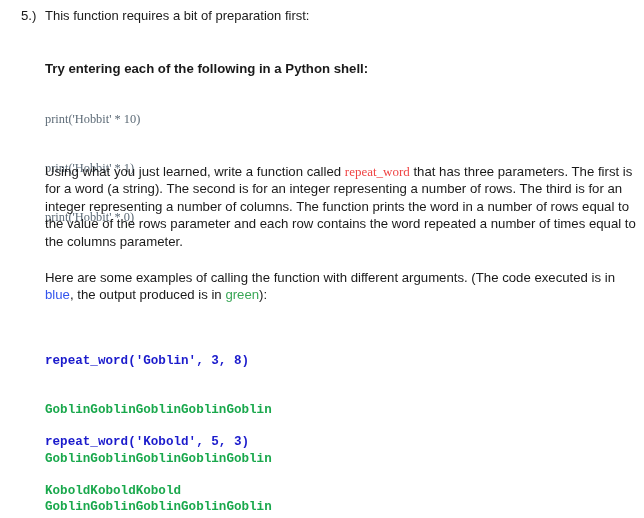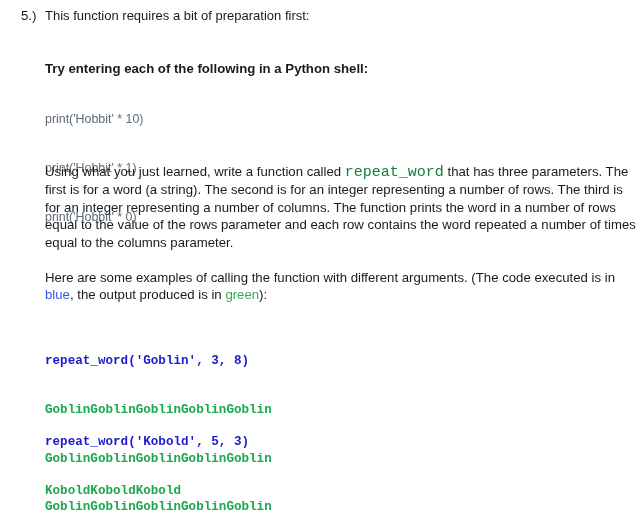--- a/index.html
+++ b/index.html
@@ -75,37 +75,37 @@
   }
 
   .examples-para {
     position: absolute;
     top: 269px;
   }
 
   
   .code-block {
     position: absolute;
-    font-family: Liberation Sans, sans-serif;
+    font-family: Liberation Serif, serif;
     font-size: 12.4px;
     line-height: 16.2px;
     white-space: pre;
   }
   .shell-code {
     top: 79px;
     color: #5d6b77;
   }
   .code-line {
     white-space: pre;
   }
 
   .mono-inline {
-    font-family: Liberation Mono, monospace;
-    font-size: 15px;
-    color: #15803d;
+    font-family: Liberation Serif, serif;
+    font-size: 13px;
+    color: #ef4444;
     letter-spacing: 0;
   }
 
   .kw-blue { color: #3355ee; text-align: center; }
   .kw-green { color: #3aa757; }
 
   
   .example-block {
     position: absolute;
     font-family: "Liberation Mono", "DejaVu Sans Mono", monospace;

